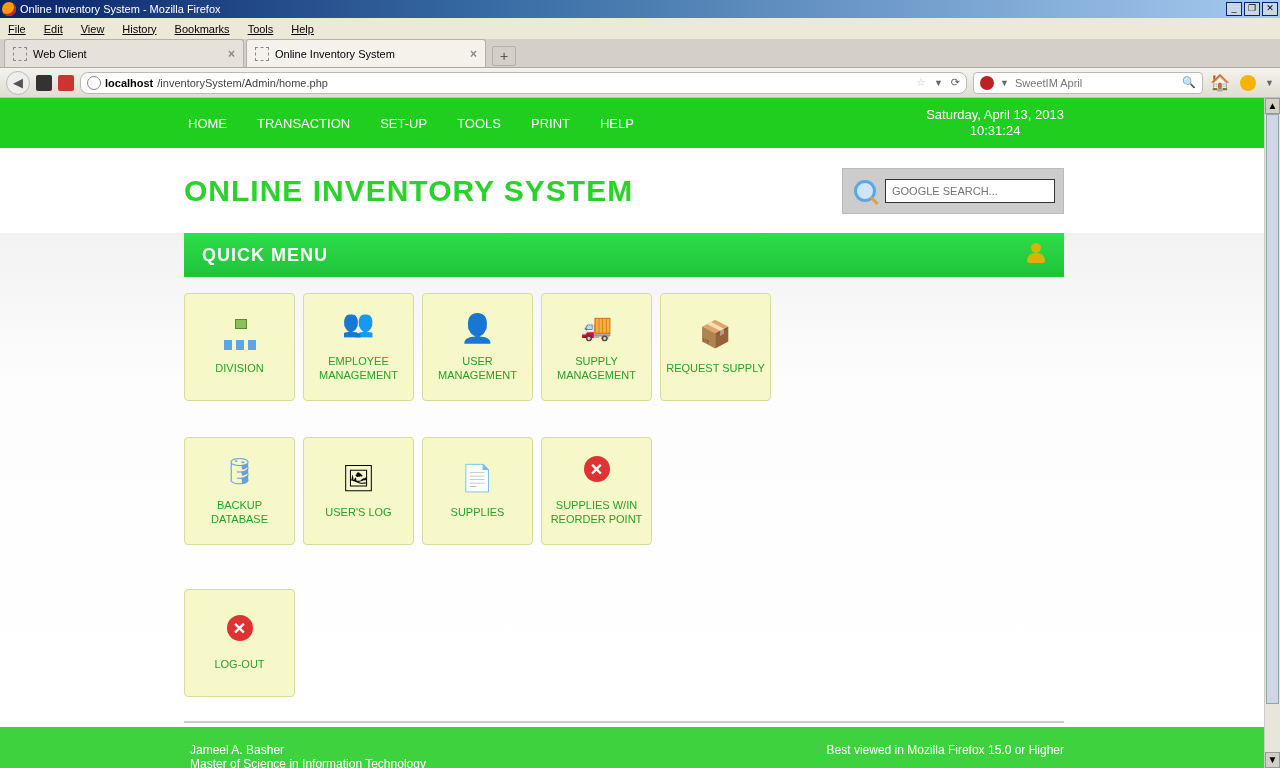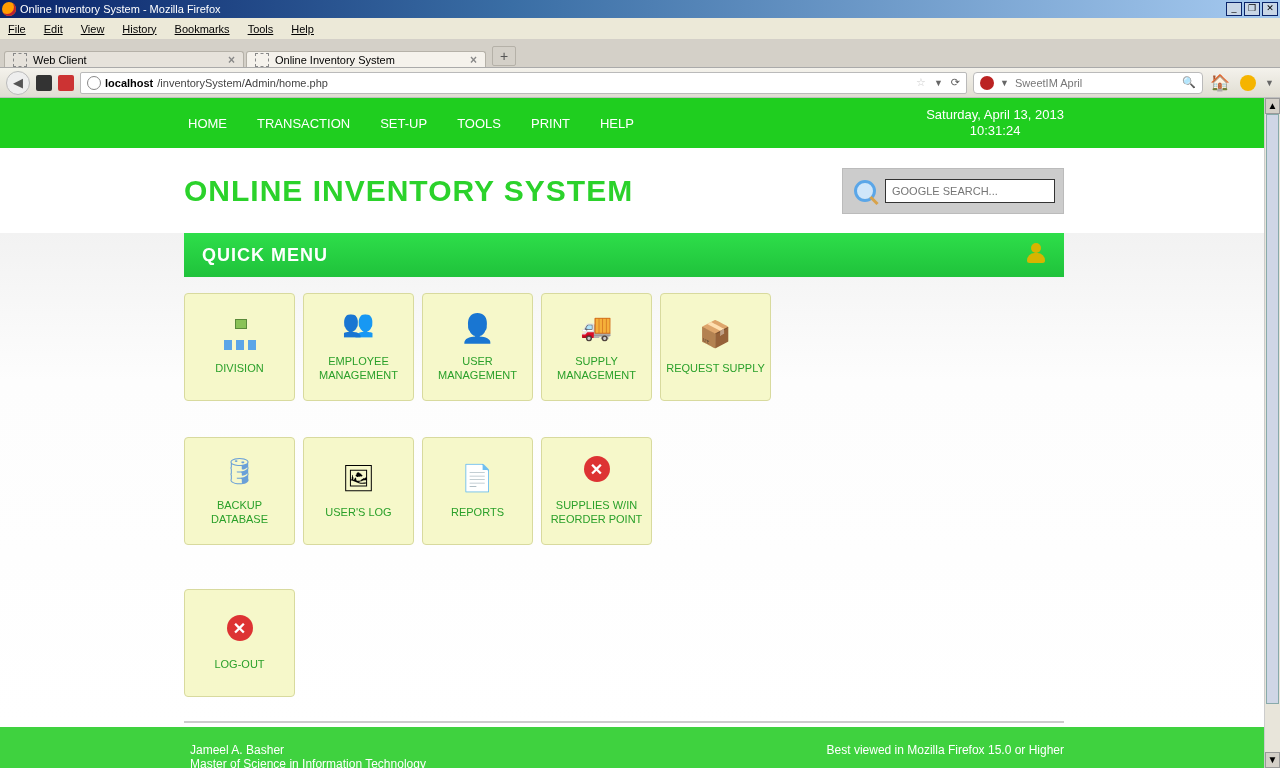--- a/index.html
+++ b/index.html
@@ -9,29 +9,29 @@
   .titlebar { height: 18px; background: linear-gradient(90deg,#0a246a 0%,#3a6ea5 40%,#a6caf0 100%); display:flex; align-items:center; color:#fff; font-size:11px; padding:0 2px; }
   .titlebar .ff-icon { width:14px; height:14px; background:#ff9d00; border-radius:50%; margin-right:4px; box-shadow: inset -2px -2px 0 #b23; display:inline-block;}
   .titlebar .win-buttons { margin-left:auto; display:flex; gap:2px; }
   .titlebar .wbtn { width:16px; height:14px; background:#c8d6e6; border:1px solid #0a246a; font-size:9px; text-align:center; line-height:11px; color:#000;}
 
   .menubar { height:22px; background:#ece9d8; display:flex; align-items:center; font-size:11px; padding:0 8px; gap:18px; border-bottom:1px solid #d4d0c8;}
   .menubar span { text-decoration: underline; text-decoration-style: solid; text-underline-offset:1px; cursor:default;}
   .menubar span::first-letter { }
 
   .tabstrip { height:28px; background:#d4d0c8; display:flex; align-items:flex-end; border-bottom:1px solid #aaa; padding:0 4px;}
-  .tab { height:16px; min-width:240px; background:#e6e2db; border:1px solid #b5b1a8; border-bottom:none; border-radius:3px 3px 0 0; display:flex; align-items:center; padding:0 8px; font-size:11px; gap:6px; margin-right:2px;}
+  .tab { height:28px; min-width:240px; background:#e6e2db; border:1px solid #b5b1a8; border-bottom:none; border-radius:3px 3px 0 0; display:flex; align-items:center; padding:0 8px; font-size:11px; gap:6px; margin-right:2px;}
   .tab.active { background:#f5f2ec; }
   .tab .favicon { width:14px;height:14px; display:inline-block; border:1px dashed #888; }
   .tab .close { margin-left:auto; color:#888; font-weight:bold; font-size:12px;}
   .newtab { width:24px;height:20px; background:#d4d0c8; border:1px solid #b5b1a8; display:flex; align-items:center; justify-content:center; font-size:14px; color:#555; border-radius:2px; margin-left:4px; margin-bottom:1px;}
 
   .navbar { height:30px; background: linear-gradient(#f4f2ec,#e0ddd2); display:flex; align-items:center; padding:0 6px; gap:6px; border-bottom:1px solid #bfbfbf;}
   .iconbtn { width:24px; height:24px; border:1px solid #bbb; border-radius:12px; background:#efefeg; display:flex; align-items:center; justify-content:center; font-size:13px; color:#555; background:#eee;}
-  .urlbox { flex:1; height:22px; background:#fff; border:1px solid #bababa; border-radius:2px; display:flex; align-items:center; padding:0 6px; font-size:11px; color:#444; gap:4px;}
+  .urlbox { flex:1; height:22px; background:#fff; border:1px solid #bababa; border-radius:8px; display:flex; align-items:center; padding:0 6px; font-size:11px; color:#444; gap:4px;}
   .urlbox .globe { width:14px;height:14px; border:1px solid #888; border-radius:50%; display:inline-block;}
   .urlbox .host { font-weight:bold; color:#000;}
   .urlbox .star { margin-left:auto; color:#ccc; }
   .urlbox .dd { color:#666; font-size:9px; margin:0 4px;}
   .urlbox .reload { color:#555;}
   .searchbox { width:230px; height:22px; background:#fff; border:1px solid #bababa; border-radius:4px; display:flex; align-items:center; padding:0 6px; font-size:11px; color:#777; gap:6px;}
   .searchbox .sicon { width:14px;height:14px; background:#b22; border-radius:50%; display:inline-block;}
   .searchbox .mag { margin-left:auto; color:#3a6ea5;}
   .home-icon,.face-icon { width:22px;height:22px; display:flex; align-items:center; justify-content:center; color:#888;}
   .face-icon span{ width:16px;height:16px; background:#f5b400; border-radius:50%; display:inline-block; position:relative;}
@@ -214,21 +214,21 @@
             <div class="tile">
               <div class="ticon ic-db"></div>
               <div class="tlabel">BACKUP DATABASE</div>
             </div>
             <div class="tile">
               <div class="ticon ic-log"></div>
               <div class="tlabel">USER'S LOG</div>
             </div>
             <div class="tile">
               <div class="ticon ic-docs"></div>
-              <div class="tlabel">REPORTS</div>
+              <div class="tlabel">SUPPLIES</div>
             </div>
             <div class="tile">
               <div class="ticon">
                 <div class="ic-stop"></div>
               </div>
               <div class="tlabel">SUPPLIES W/IN REORDER POINT</div>
             </div>
             <div style="flex-basis: 100%; height: 20px;"></div>
             <div style="flex-basis: 100%;"></div>
             <div class="tile">

